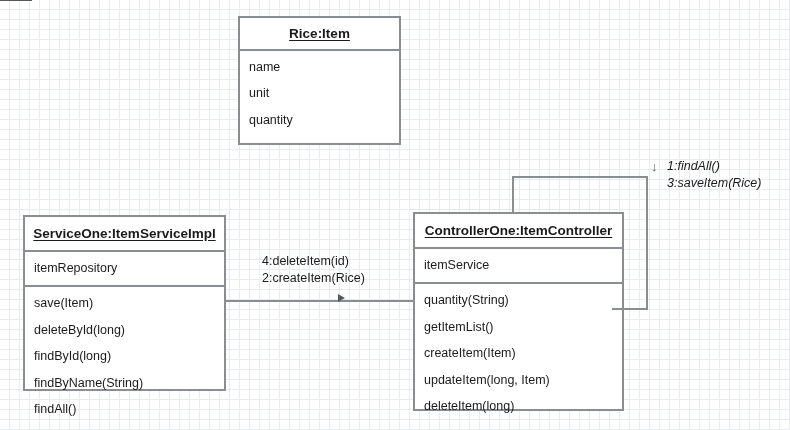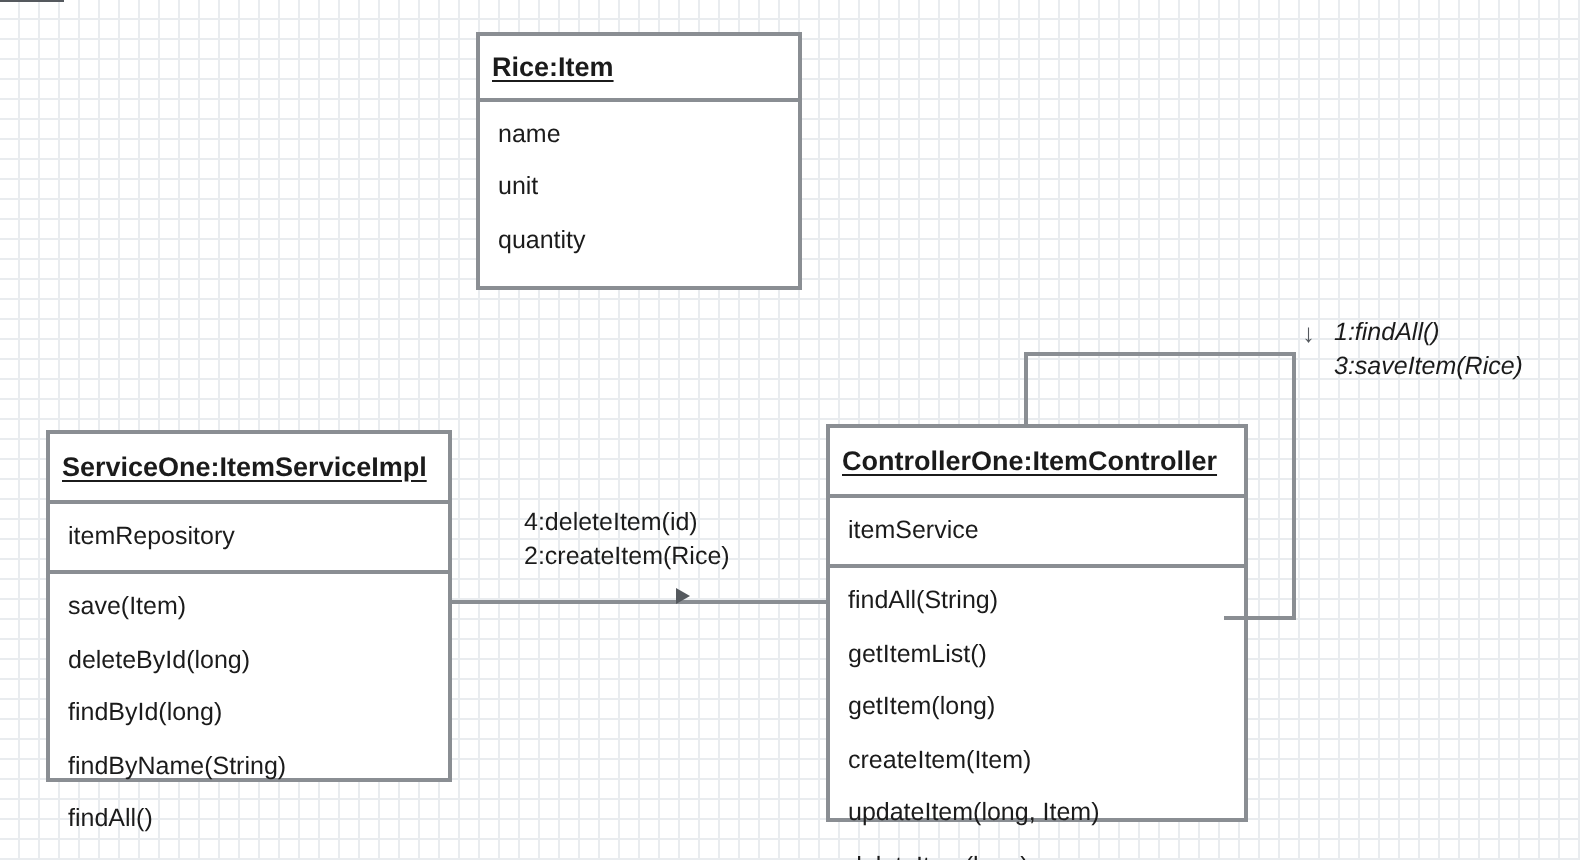--- a/index.html
+++ b/index.html
@@ -27,21 +27,21 @@
 
   
   .uml-class {
     position: absolute;
     background: #ffffff;
     border: 2px solid #8a8e93;
     box-sizing: border-box;
     color: #1b1b1b;
   }
   .uml-title {
-    text-align: left;
+    text-align: center;
     font-weight: bold;
     font-size: 13.5px;
     line-height: 1;
     padding: 10px 6px 9px 6px;
     border-bottom: 2px solid #8a8e93;
     text-decoration: underline;
     text-underline-offset: 2px;
     box-sizing: border-box;
     white-space: nowrap;
   }
@@ -139,23 +139,22 @@
       <div class="uml-row">findAll()</div>
     </div>
   </div>
 
   <div class="uml-class" id="class-controller-one">
     <div class="uml-title">ControllerOne:ItemController</div>
     <div class="uml-compartment uml-attrs">
       <div class="uml-row">itemService</div>
     </div>
     <div class="uml-compartment">
-      <div class="uml-row">findAll(String)</div>
+      <div class="uml-row">quantity(String)</div>
       <div class="uml-row">getItemList()</div>
-      <div class="uml-row">getItem(long)</div>
       <div class="uml-row">createItem(Item)</div>
       <div class="uml-row">updateItem(long, Item)</div>
       <div class="uml-row">deleteItem(long)</div>
     </div>
   </div>
 
   <div class="line-h" id="assoc-service-controller"></div>
   <div id="assoc-arrow-line"></div>
   <div id="assoc-arrow-head"></div>
 

